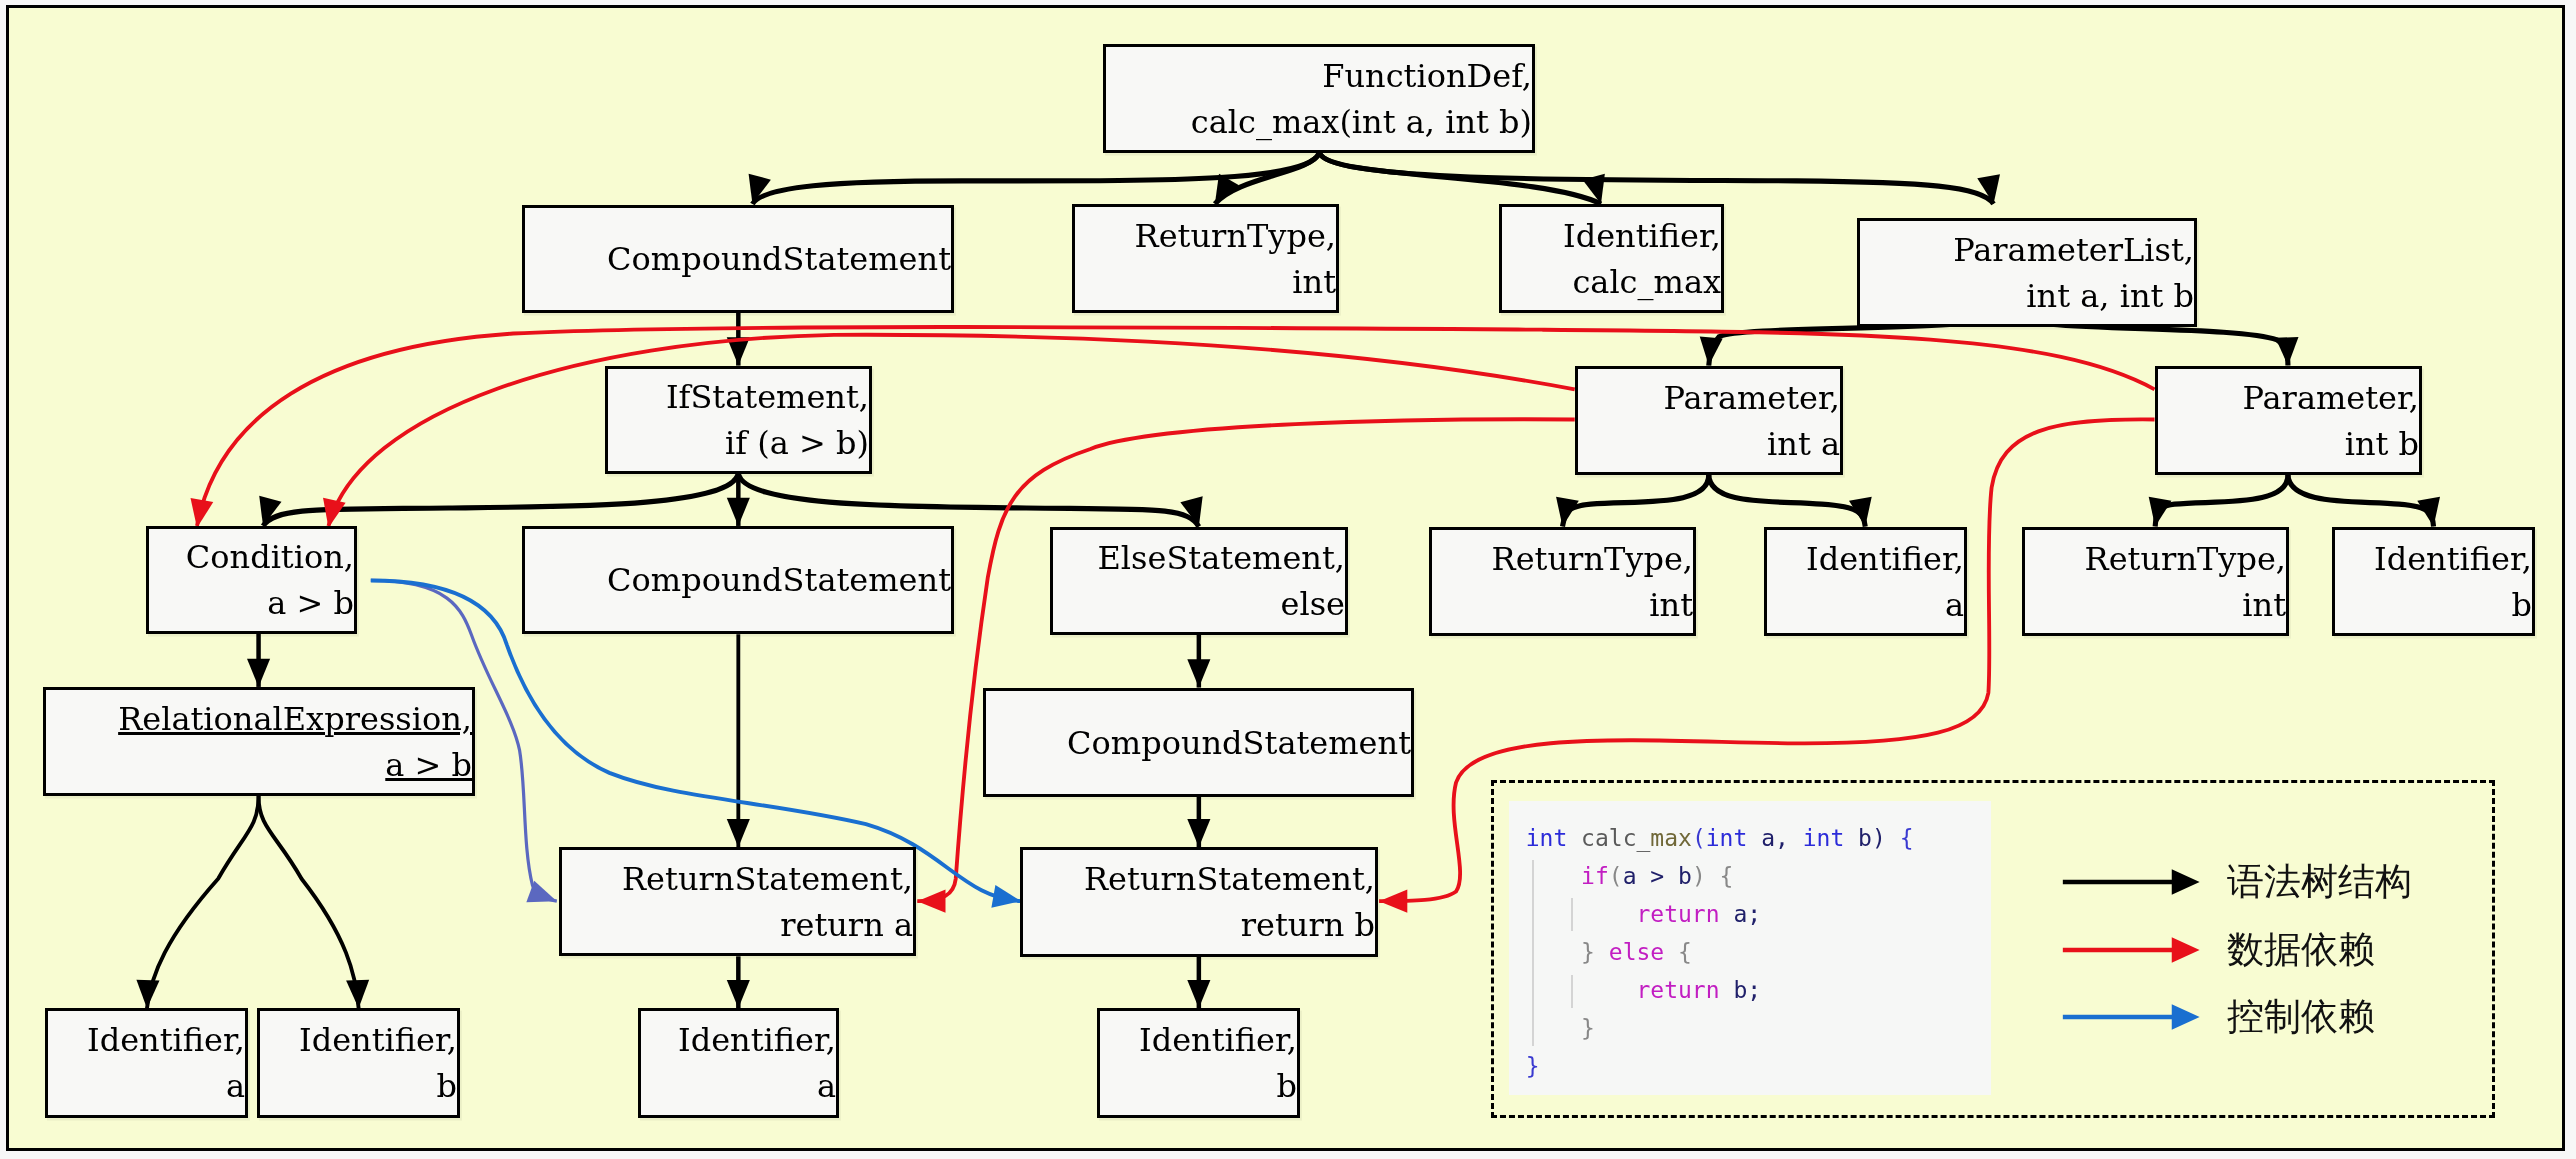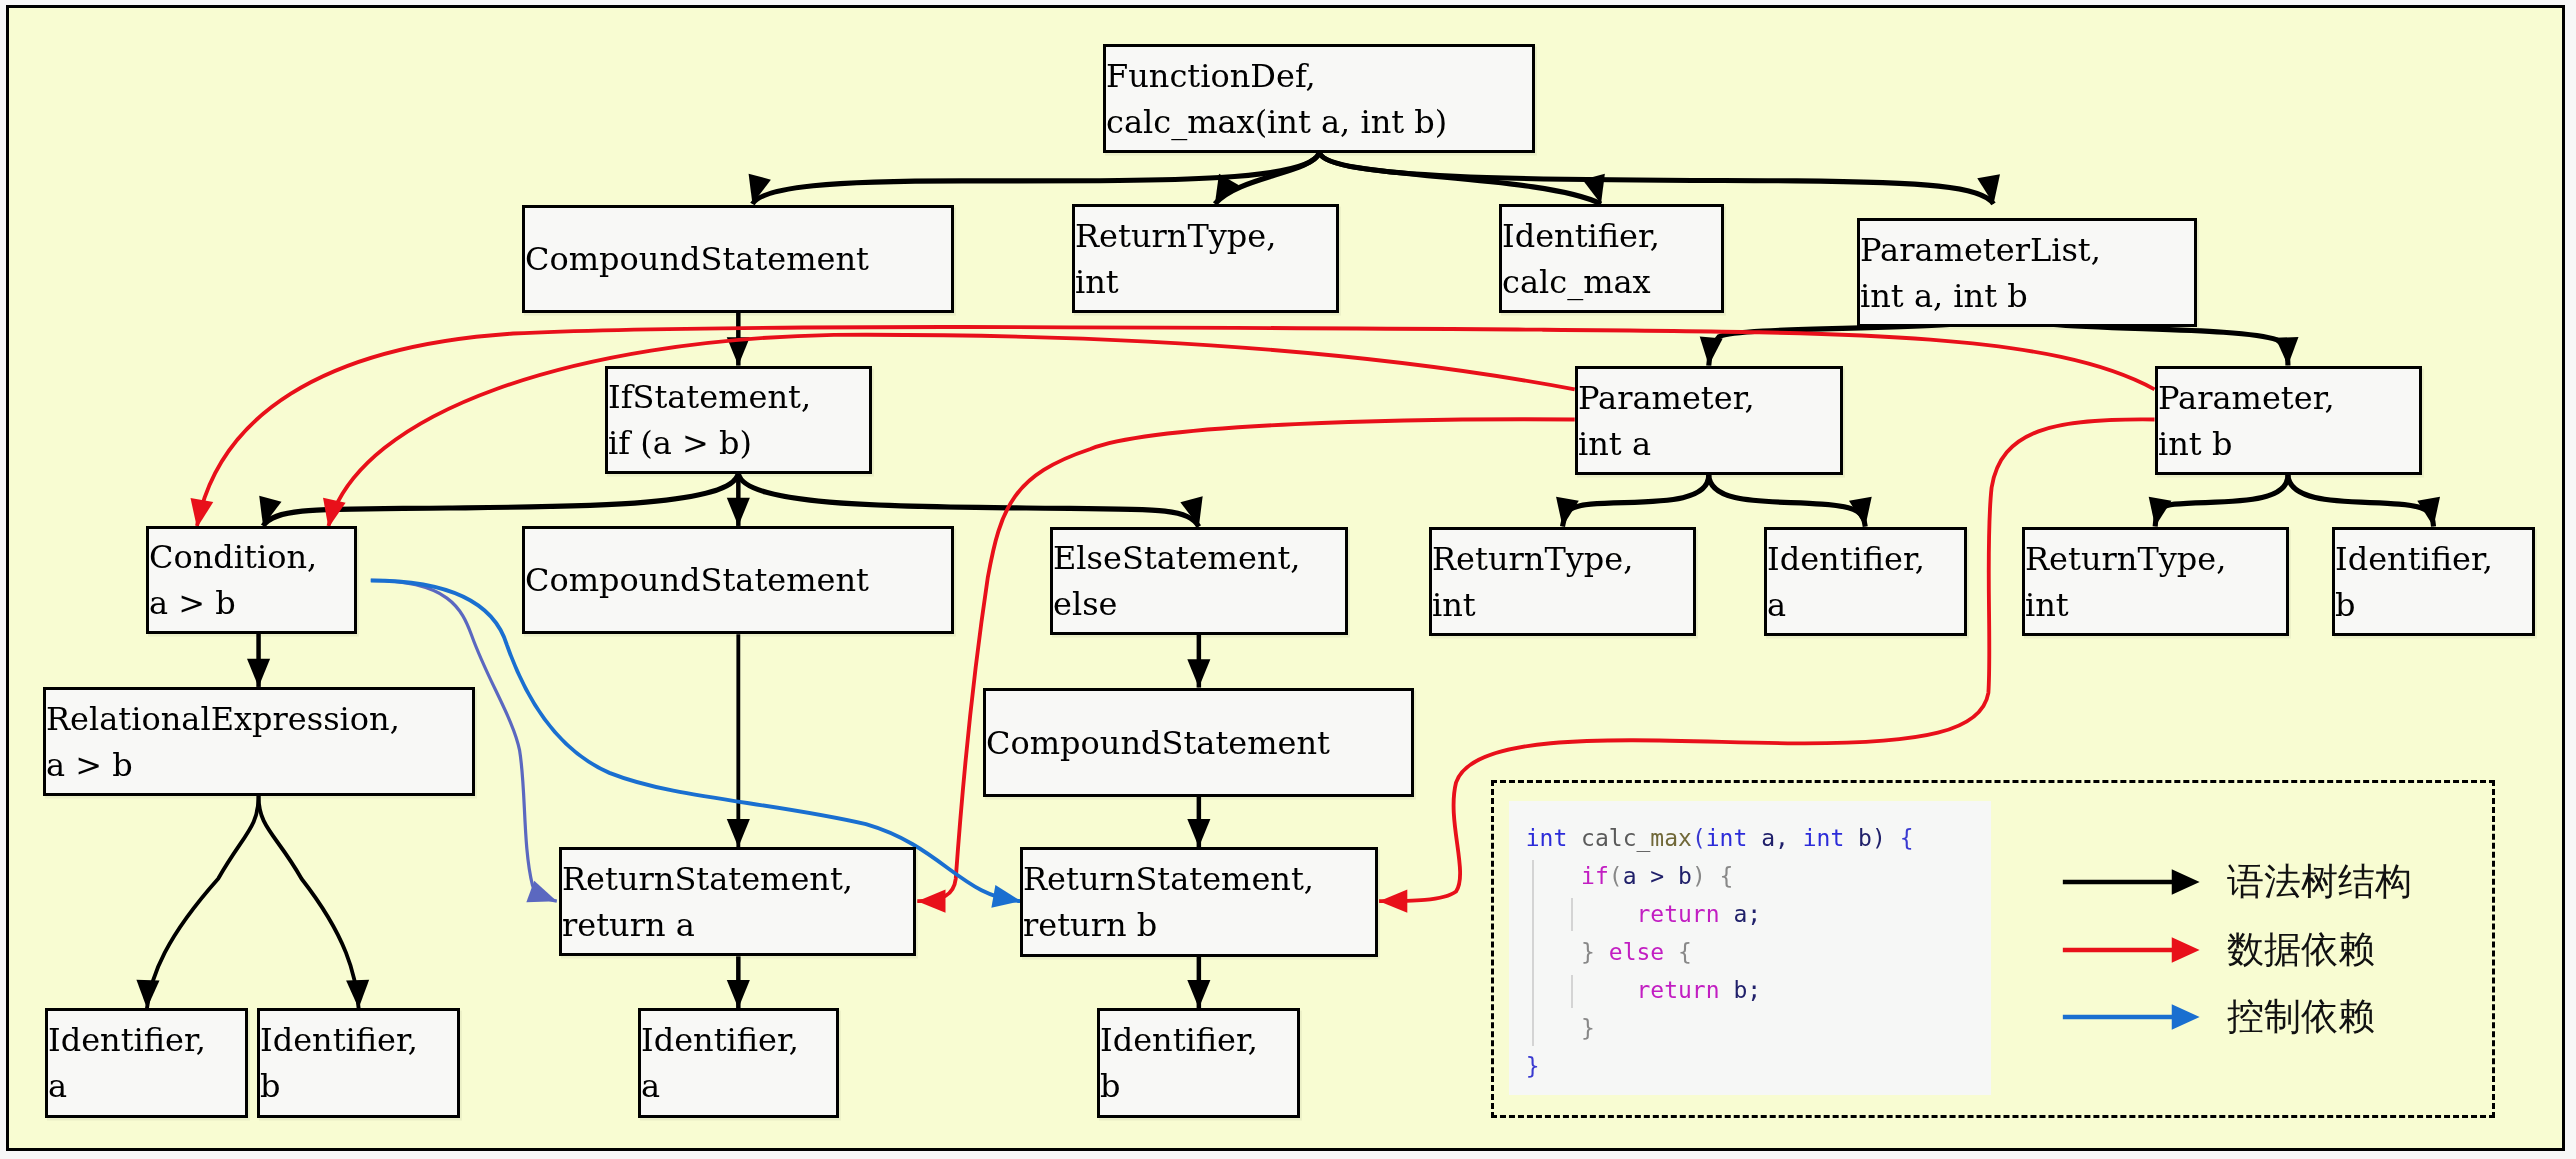--- a/index.html
+++ b/index.html
@@ -5,21 +5,21 @@
   html, body { margin: 0; padding: 0; background: #f7f7f7; }
   body { width: 2576px; height: 1159px; position: relative; overflow: hidden; }
   #canvas { position: absolute; left: 0; top: 0; width: 2576px; height: 1159px; }
   .frame {
     position: absolute; left: 6.4px; top: 5.1px; width: 2559px; height: 1146px;
     background: #f8fcd2; border: 3.2px solid #000; box-sizing: border-box;
   }
   .node {
     position: absolute; box-sizing: border-box; background: #f8f8f6;
     border: 3.8px solid #000; display: flex; flex-direction: column;
-    align-items: flex-start; justify-content: center; text-align: center;
+    align-items: flex-end; justify-content: center; text-align: center;
     font-family: "DejaVu Serif", "Liberation Serif", serif; font-size: 32px;
     line-height: 46px; color: #000; box-shadow: 1.9px 2.6px 0 rgba(0,0,0,0.05);
   }
   .node span { display: block; white-space: nowrap; }
   svg.edges { position: absolute; left: 0; top: 0; width: 2576px; height: 1159px; pointer-events: none; }
   .legend-box {
     position: absolute; left: 1491px; top: 780px; width: 1004px; height: 338px;
     box-sizing: border-box; border: 3.8px dashed #000;
   }
   .code-panel {
@@ -163,21 +163,21 @@
   </div>
   <div class="node" style="left:2022px;top:527px;width:267px;height:109px;">
     <span>ReturnType,</span>
     <span>int</span>
   </div>
   <div class="node" style="left:2332px;top:527px;width:203px;height:109px;">
     <span>Identifier,</span>
     <span>b</span>
   </div>
 
-  <div class="node" style="left:43px;top:687px;width:432px;height:109px;">
+  <div class="node" style="left:43px;top:687px;width:432px;height:109px;text-decoration:underline;">
     <span>RelationalExpression,</span>
     <span>a &gt; b</span>
   </div>
   <div class="node" style="left:983px;top:688px;width:431px;height:109px;">
     <span>CompoundStatement</span>
   </div>
 
   <div class="node" style="left:559px;top:847px;width:357px;height:109px;">
     <span>ReturnStatement,</span>
     <span>return a</span>

